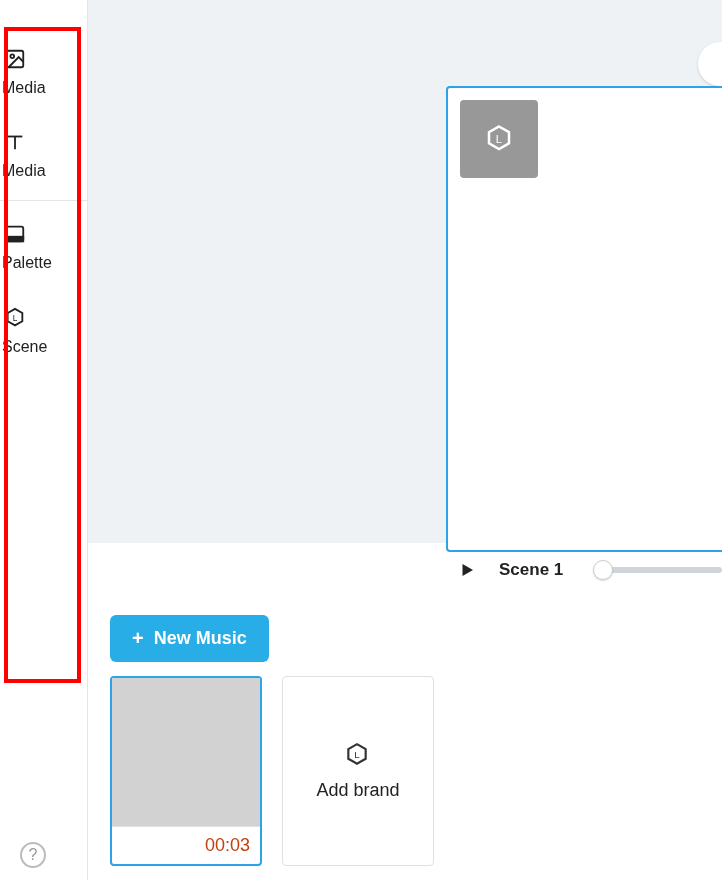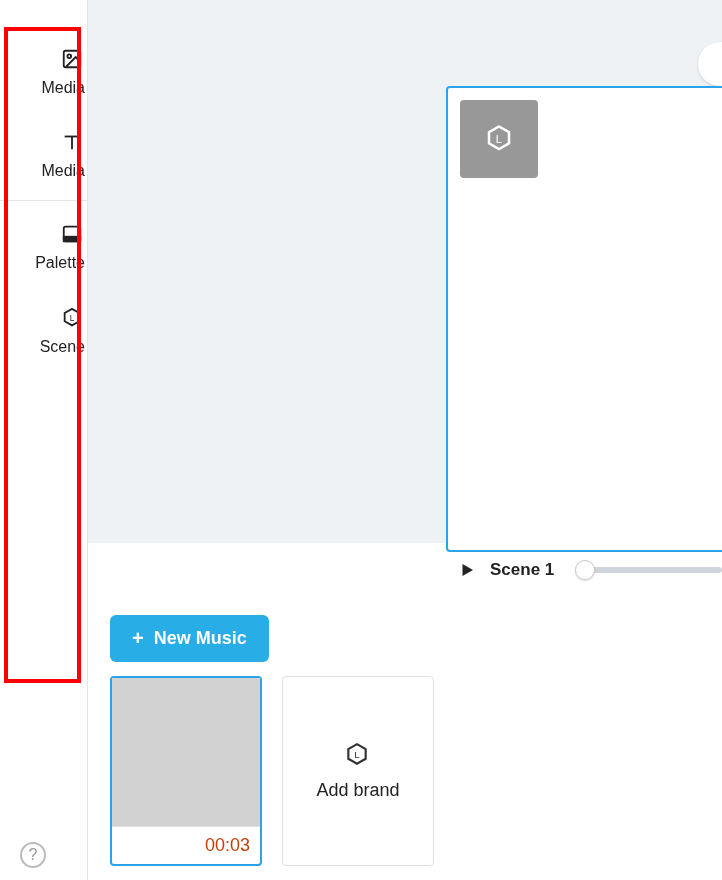--- a/index.html
+++ b/index.html
@@ -2,36 +2,36 @@
 <html><head>
 <meta charset="utf-8">
 <style>
   * { box-sizing: border-box; margin: 0; padding: 0; }
   html, body { width: 722px; height: 880px; font-family: -apple-system, BlinkMacSystemFont, "Segoe UI", Arial, sans-serif; background: #fff; overflow: hidden; }
   .app { display: flex; width: 100%; height: 100%; }
 
   .sidebar { width: 88px; border-right: 1px solid #e5e5e5; display: flex; flex-direction: column; position: relative; background: #fff; }
   .highlight-box { position: absolute; top: 27px; left: 4px; width: 77px; height: 656px; border: 4px solid #f00; pointer-events: none; z-index: 10; }
   .sidebar-group { display: flex; flex-direction: column; }
-  .sidebar-item { display: flex; flex-direction: column; align-items: flex-end; padding: 16px 2px; cursor: pointer; color: #222; }
+  .sidebar-item { display: flex; flex-direction: column; align-items: flex-start; padding: 16px 2px; cursor: pointer; color: #222; }
   .sidebar-item .icon { width: 26px; height: 26px; margin-bottom: 6px; display: flex; align-items: center; justify-content: center; color: #222; }
   .sidebar-item .label { font-size: 16px; line-height: 1.2; }
   .sidebar-divider { height: 1px; background: #e5e5e5; margin: 4px 0; }
   .help-row { margin-top: auto; padding: 12px 8px; display: flex; justify-content: flex-start; }
   .help-btn { width: 26px; height: 26px; border-radius: 50%; border: 2px solid #bbb; color: #999; font-size: 16px; display: flex; align-items: center; justify-content: center; cursor: pointer; margin-left: 12px; }
 
   .main { flex: 1; display: flex; flex-direction: column; background: #eff2f5; position: relative; }
 
   .canvas-wrap { position: relative; width: 100%; height: 554px; }
   .canvas { position: absolute; top: 86px; left: 358px; width: 600px; height: 466px; background: #fff; border: 2px solid #2aa3e8; border-radius: 4px; }
   .brand-tile { position: absolute; top: 12px; left: 12px; width: 78px; height: 78px; background: #989898; border-radius: 4px; display: flex; align-items: center; justify-content: center; color: #fff; }
 
   .corner-btn { position: absolute; top: 42px; right: -20px; width: 44px; height: 44px; border-radius: 50%; background: #fff; box-shadow: 0 1px 3px rgba(0,0,0,.15); }
 
-  .playbar { position: absolute; bottom: -42px; left: 370px; right: 0; height: 30px; display: flex; align-items: center; gap: 14px; }
+  .playbar { position: absolute; bottom: -42px; left: 370px; right: 0; height: 30px; display: flex; align-items: center; gap: 23px; }
   .play-icon { width: 18px; height: 18px; color: #222; cursor: pointer; }
   .scene-label { font-size: 17px; font-weight: 700; color: #222; }
   .slider { flex: 1; height: 6px; background: #cfd5da; border-radius: 4px; position: relative; margin-left: 8px; }
   .slider-thumb { position: absolute; left: -1px; top: 50%; transform: translate(0,-50%); width: 20px; height: 20px; background: #fff; border: 1px solid #ccc; border-radius: 50%; box-shadow: 0 1px 2px rgba(0,0,0,.15); cursor: pointer; }
 
   .bottom { padding: 72px 22px 14px 22px; display: flex; flex-direction: column; gap: 14px; background: #fff; }
   .new-scene-btn { background: #29ade6; color: #fff; border: none; border-radius: 6px; padding: 12px 22px; font-size: 18px; font-weight: 600; display: inline-flex; align-items: center; gap: 10px; cursor: pointer; width: fit-content; }
   .new-scene-btn .plus { font-size: 20px; font-weight: 700; }
 
   .thumbs { display: flex; gap: 20px; height: 190px; }

